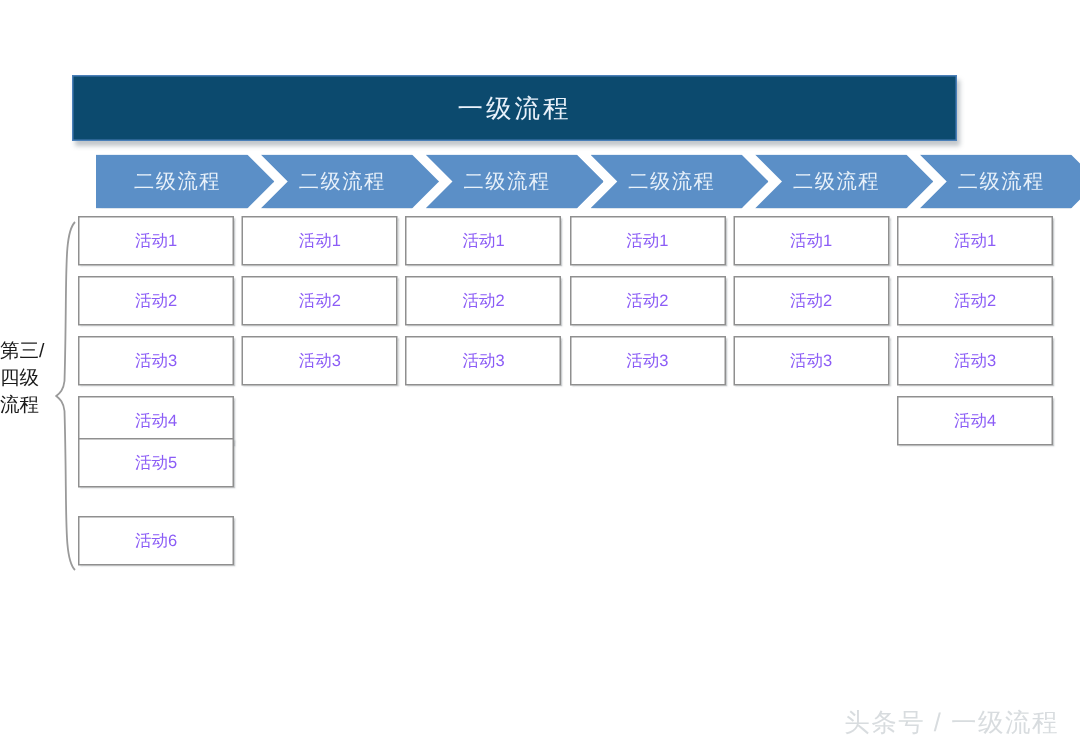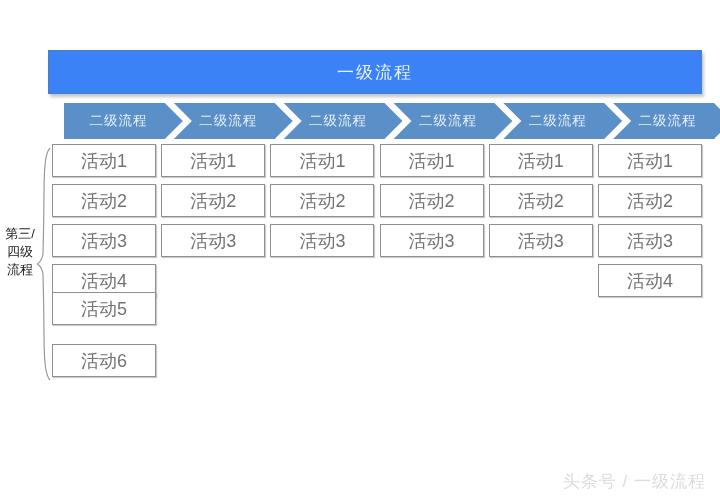--- a/index.html
+++ b/index.html
@@ -20,23 +20,23 @@
     position: relative;
     width: 720px;
     height: 504px;
   }
 
   
   .l1-banner {
     position: absolute;
     left: 48px;
     top: 50px;
-    width: 654px;
+    width: 590px;
     height: 44px;
-    background: #3b82f6;
+    background: #0c4a6e;
     border: 1px solid #4a7fb8;
     box-sizing: border-box;
     display: flex;
     align-items: center;
     justify-content: center;
     box-shadow: 2px 3px 3px rgba(120,130,140,0.45);
   }
   .l1-banner-label {
     color: #eaf2fb;
     font-size: 17px;
@@ -74,21 +74,21 @@
   .chev.mid {
     clip-path: polygon(0 0, calc(100% - 18px) 0, 100% 50%, calc(100% - 18px) 100%, 0 100%, 18px 50%);
   }
 
   
   .left-label {
     position: absolute;
     left: 0px;
     top: 225px;
     width: 40px;
-    text-align: center;
+    text-align: left;
     font-size: 13px;
     line-height: 18px;
     color: #1a1a1a;
   }
   .brace {
     position: absolute;
     left: 36px;
     top: 146px;
     width: 16px;
     height: 236px;
@@ -113,22 +113,22 @@
     height: 33px;
     box-sizing: border-box;
     background: #ffffff;
     border: 1px solid #8f8f8f;
     display: flex;
     align-items: center;
     justify-content: center;
     box-shadow: 1px 1px 1px rgba(150,155,160,0.5);
   }
   .act-label {
-    font-size: 18px;
-    color: #737373;
+    font-size: 11px;
+    color: #8b5cf6;
     white-space: nowrap;
   }
 
   
   .wm-brand {
     position: absolute;
     right: 16px;
     top: 448px;
     display: flex;
     align-items: center;

